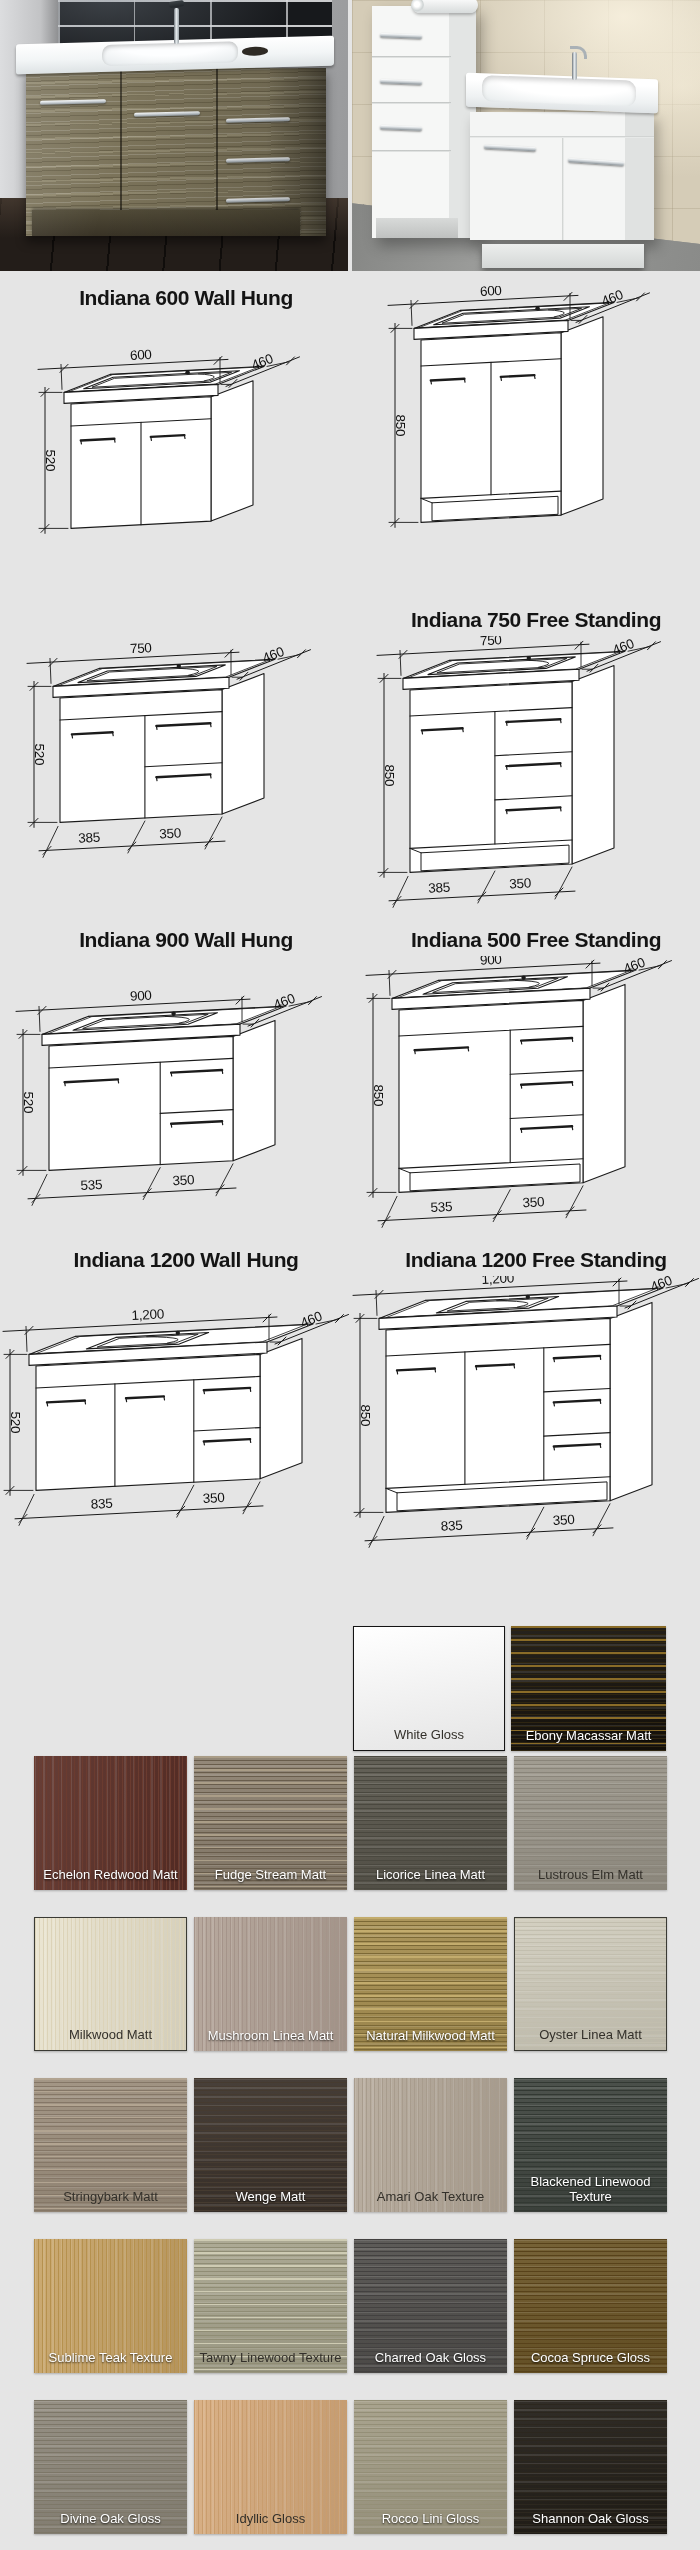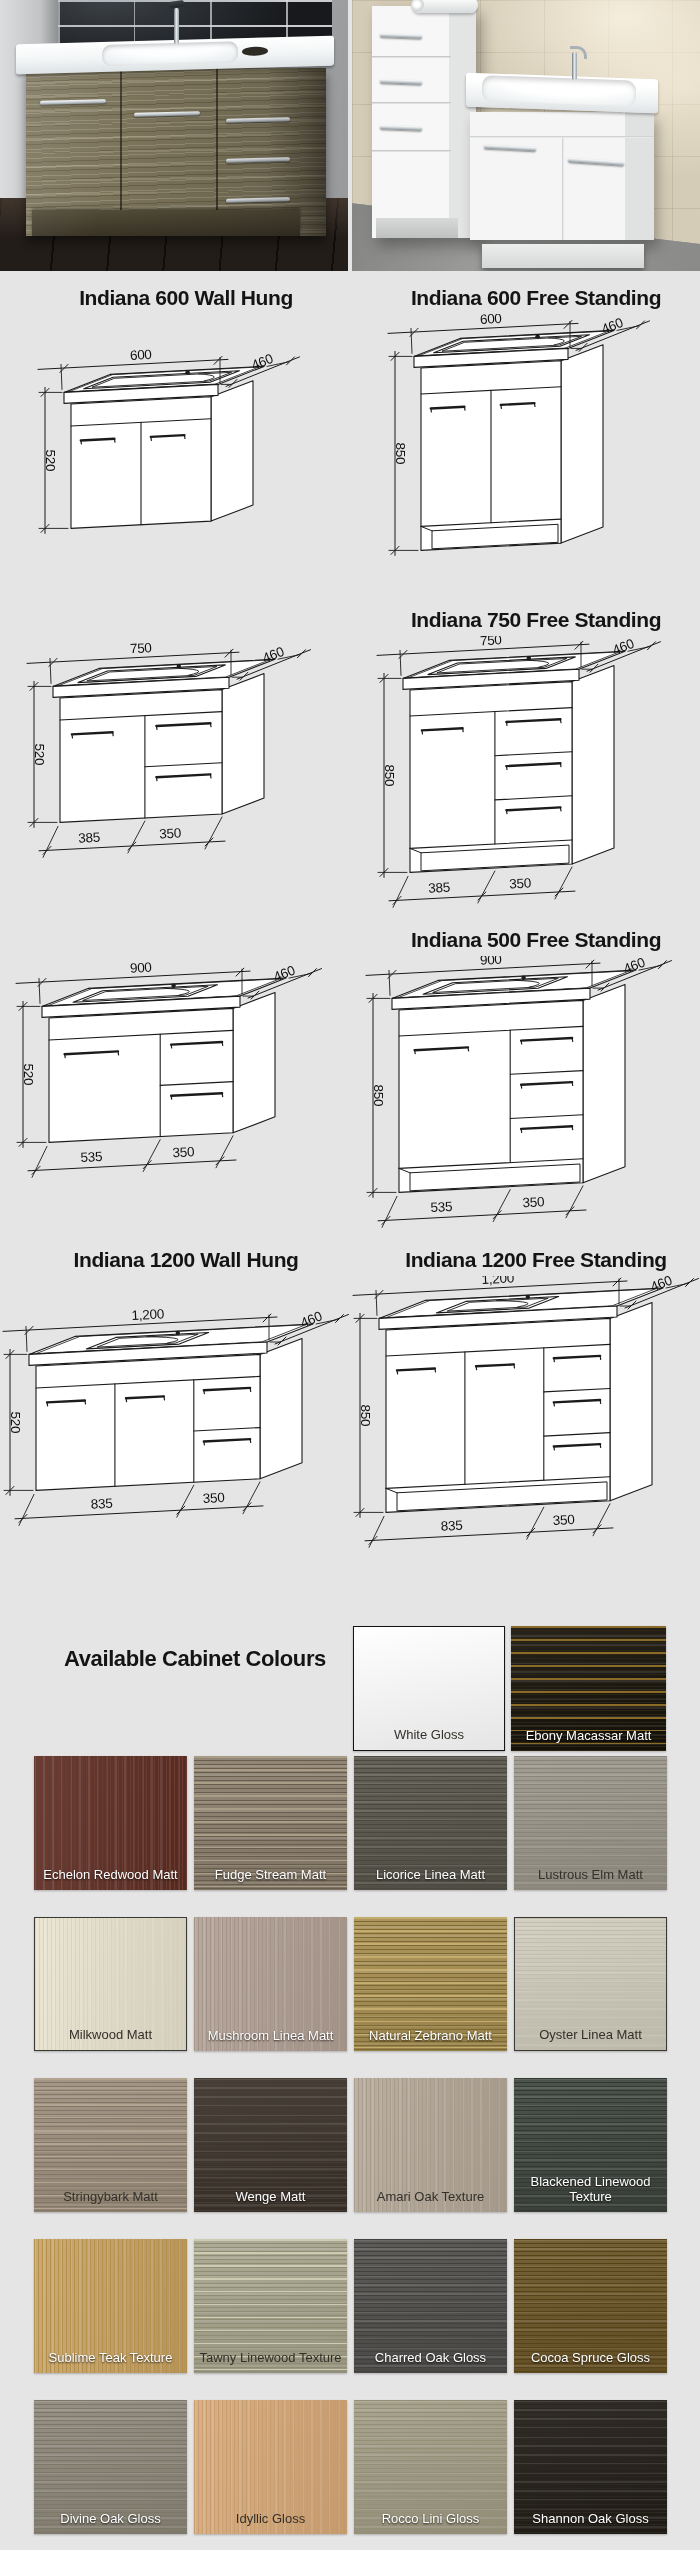--- a/index.html
+++ b/index.html
@@ -209,21 +209,20 @@
             <line x1="45.0" y1="73.4" x2="45.0" y2="219.4" stroke="#1b1b1b" stroke-width="1" stroke-linecap="round"></line>
             <line x1="41.0" y1="82.4" x2="49.0" y2="74.4" stroke="#1b1b1b" stroke-width="1" stroke-linecap="round"></line>
             <line x1="41.0" y1="218.4" x2="49.0" y2="210.4" stroke="#1b1b1b" stroke-width="1" stroke-linecap="round"></line>
             <line x1="62.0" y1="78.4" x2="39.0" y2="78.4" stroke="#1b1b1b" stroke-width="0.9" stroke-linecap="round"></line>
             <line x1="68.0" y1="214.4" x2="39.0" y2="214.4" stroke="#1b1b1b" stroke-width="0.9" stroke-linecap="round"></line>
             <text x="46.0" y="146.4" font-size="13.5" text-anchor="middle" transform="rotate(90 46.0 146.4)">520</text>
           </svg>
         </div>
     </div>
     <div class="spec-cell right">
-      <div class="spec-title">Indiana 600 Free Standing</div>
       <div class="drawing">
           <svg width="350" height="286" viewBox="0 0 350 286" xmlns="http://www.w3.org/2000/svg">
             <polygon points="211.0,46.7 253.0,30.7 253.0,213.1 211.0,229.1" fill="#ffffff" stroke="#1b1b1b" stroke-width="1.1" stroke-linejoin="round"></polygon>
             <polygon points="71.0,54.0 211.0,46.7 211.0,229.1 71.0,236.4" fill="#ffffff" stroke="#1b1b1b" stroke-width="1.1" stroke-linejoin="round"></polygon>
             <polygon points="64.0,42.4 218.0,34.4 264.0,16.4 110.0,24.4" fill="#ffffff" stroke="#1b1b1b" stroke-width="1.1" stroke-linejoin="round"></polygon>
             <polygon points="69.0,41.7 215.3,34.1 259.0,17.0 112.7,24.6" fill="none" stroke="#1b1b1b" stroke-width="0.8" stroke-linejoin="round"></polygon>
             <polygon points="64.0,42.4 218.0,34.4 218.0,45.4 64.0,53.4" fill="#ffffff" stroke="#1b1b1b" stroke-width="1.1" stroke-linejoin="round"></polygon>
             <polygon points="83.7,38.8 210.0,32.3 239.4,20.8 113.1,27.3" fill="#ffffff" stroke="#1b1b1b" stroke-width="1.1" stroke-linejoin="round"></polygon>
             <polygon points="92.0,37.2 209.0,31.1 231.6,22.3 114.5,28.3" fill="none" stroke="#1b1b1b" stroke-width="0.9" stroke-linejoin="round"></polygon>
             <path d="M 203.8 31.0 Q 227.3 25.8 198.1 23.8" fill="none" stroke="#1b1b1b" stroke-width="0.9"></path>
@@ -376,20 +375,21 @@
             <line x1="222.0" y1="231.0" x2="205.0" y2="263.0" stroke="#1b1b1b" stroke-width="0.9" stroke-linecap="round"></line>
             <text x="89.4" y="256.2" font-size="13.5" text-anchor="middle" transform="rotate(-3.0 89.4 256.2)">385</text>
             <text x="170.4" y="252.0" font-size="13.5" text-anchor="middle" transform="rotate(-3.0 170.4 252.0)">350</text>
           </svg>
         </div>
     </div>
   </div>
 
   <div class="spec-row" style="top:926px">
     <div class="spec-cell">
+      <div class="spec-title">Indiana 900 Wall Hung</div>
       <div class="drawing">
           <svg width="350" height="286" viewBox="0 0 350 286" xmlns="http://www.w3.org/2000/svg">
             <polygon points="233.0,80.4 275.0,64.4 275.0,188.8 233.0,204.8" fill="#ffffff" stroke="#1b1b1b" stroke-width="1.1" stroke-linejoin="round"></polygon>
             <polygon points="49.0,90.0 233.0,80.4 233.0,204.8 49.0,214.4" fill="#ffffff" stroke="#1b1b1b" stroke-width="1.1" stroke-linejoin="round"></polygon>
             <polygon points="42.0,78.4 240.0,68.1 286.0,50.1 88.0,60.4" fill="#ffffff" stroke="#1b1b1b" stroke-width="1.1" stroke-linejoin="round"></polygon>
             <polygon points="48.1,77.7 236.2,67.9 279.9,50.8 91.8,60.6" fill="none" stroke="#1b1b1b" stroke-width="0.8" stroke-linejoin="round"></polygon>
             <polygon points="42.0,78.4 240.0,68.1 240.0,79.1 42.0,89.4" fill="#ffffff" stroke="#1b1b1b" stroke-width="1.1" stroke-linejoin="round"></polygon>
             <polygon points="73.1,74.2 188.0,68.3 217.4,56.8 102.6,62.7" fill="#ffffff" stroke="#1b1b1b" stroke-width="1.1" stroke-linejoin="round"></polygon>
             <polygon points="82.7,72.5 185.7,67.1 208.2,58.3 105.3,63.7" fill="none" stroke="#1b1b1b" stroke-width="0.9" stroke-linejoin="round"></polygon>
             <path d="M 178.7 67.2 Q 205.5 61.7 165.1 60.4" fill="none" stroke="#1b1b1b" stroke-width="0.9"></path>
@@ -621,21 +621,20 @@
             <line x1="34.0" y1="240.4" x2="19.0" y2="271.4" stroke="#1b1b1b" stroke-width="0.9" stroke-linecap="round"></line>
             <line x1="193.8" y1="231.2" x2="176.8" y2="263.2" stroke="#1b1b1b" stroke-width="0.9" stroke-linecap="round"></line>
             <line x1="260.0" y1="227.8" x2="243.0" y2="259.8" stroke="#1b1b1b" stroke-width="0.9" stroke-linecap="round"></line>
             <text x="101.9" y="254.3" font-size="13.5" text-anchor="middle" transform="rotate(-3.0 101.9 254.3)">835</text>
             <text x="213.9" y="248.5" font-size="13.5" text-anchor="middle" transform="rotate(-3.0 213.9 248.5)">350</text>
           </svg>
         </div>
     </div>
   </div>
 
-  <div class="colours-heading">Available Cabinet Colours</div>
   <div class="featured">
       <div class="swatch" style="background-color: rgb(255, 255, 255); background-image: linear-gradient(170deg, rgba(255, 255, 255, 0.08), rgba(0, 0, 0, 0.1)); border: 1.5px solid rgb(20, 20, 20);">
         <div class="swatch-label dark">White Gloss</div>
       </div>
       <div class="swatch" style="background-color: rgb(20, 16, 10); background-image: repeating-linear-gradient(rgb(138, 108, 40) 0px, rgb(138, 108, 40) 1.5px, rgba(0, 0, 0, 0) 1.5px, rgba(0, 0, 0, 0) 13px), repeating-linear-gradient(rgb(46, 37, 17) 0px, rgb(46, 37, 17) 1px, rgba(0, 0, 0, 0) 1px, rgba(0, 0, 0, 0) 4px), repeating-linear-gradient(rgba(255, 255, 255, 0.1) 0px, rgba(255, 255, 255, 0.1) 2px, rgba(0, 0, 0, 0) 2px, rgba(0, 0, 0, 0) 9px), linear-gradient(170deg, rgba(255, 255, 255, 0.08), rgba(0, 0, 0, 0.1));">
         <div class="swatch-label light">Ebony Macassar Matt</div>
       </div>
     </div>
   <div class="colour-grid">
       <div class="swatch" style="background-color: rgb(90, 46, 38); background-image: repeating-linear-gradient(to right, rgb(107, 59, 47) 0px, rgb(107, 59, 47) 1px, rgba(0, 0, 0, 0) 1px, rgba(0, 0, 0, 0) 4px), repeating-linear-gradient(to right, rgba(255, 255, 255, 0.1) 0px, rgba(255, 255, 255, 0.1) 2px, rgba(0, 0, 0, 0) 2px, rgba(0, 0, 0, 0) 9px), linear-gradient(100deg, rgba(255, 255, 255, 0.08), rgba(0, 0, 0, 0.1));">
@@ -650,21 +649,21 @@
       <div class="swatch" style="background-color: rgb(154, 149, 137); background-image: repeating-linear-gradient(rgb(138, 133, 122) 0px, rgb(138, 133, 122) 1px, rgba(0, 0, 0, 0) 1px, rgba(0, 0, 0, 0) 4px), repeating-linear-gradient(rgba(255, 255, 255, 0.1) 0px, rgba(255, 255, 255, 0.1) 2px, rgba(0, 0, 0, 0) 2px, rgba(0, 0, 0, 0) 9px), linear-gradient(170deg, rgba(255, 255, 255, 0.08), rgba(0, 0, 0, 0.1));">
         <div class="swatch-label dark">Lustrous Elm Matt</div>
       </div>
       <div class="swatch" style="background-color: rgb(234, 228, 207); background-image: repeating-linear-gradient(to right, rgb(220, 211, 184) 0px, rgb(220, 211, 184) 1px, rgba(0, 0, 0, 0) 1px, rgba(0, 0, 0, 0) 4px), repeating-linear-gradient(to right, rgba(255, 255, 255, 0.1) 0px, rgba(255, 255, 255, 0.1) 2px, rgba(0, 0, 0, 0) 2px, rgba(0, 0, 0, 0) 9px), linear-gradient(100deg, rgba(255, 255, 255, 0.08), rgba(0, 0, 0, 0.1)); border: 1px solid rgb(58, 58, 52);">
         <div class="swatch-label dark">Milkwood Matt</div>
       </div>
       <div class="swatch" style="background-color: rgb(178, 162, 150); background-image: repeating-linear-gradient(to right, rgb(165, 148, 138) 0px, rgb(165, 148, 138) 1px, rgba(0, 0, 0, 0) 1px, rgba(0, 0, 0, 0) 4px), repeating-linear-gradient(to right, rgba(255, 255, 255, 0.1) 0px, rgba(255, 255, 255, 0.1) 2px, rgba(0, 0, 0, 0) 2px, rgba(0, 0, 0, 0) 9px), linear-gradient(100deg, rgba(255, 255, 255, 0.08), rgba(0, 0, 0, 0.1));">
         <div class="swatch-label light">Mushroom Linea Matt</div>
       </div>
       <div class="swatch" style="background-color: rgb(167, 143, 80); background-image: repeating-linear-gradient(rgb(195, 172, 109) 0px, rgb(195, 172, 109) 1.5px, rgba(0, 0, 0, 0) 1.5px, rgba(0, 0, 0, 0) 13px), repeating-linear-gradient(rgb(124, 105, 54) 0px, rgb(124, 105, 54) 1px, rgba(0, 0, 0, 0) 1px, rgba(0, 0, 0, 0) 4px), repeating-linear-gradient(rgba(255, 255, 255, 0.1) 0px, rgba(255, 255, 255, 0.1) 2px, rgba(0, 0, 0, 0) 2px, rgba(0, 0, 0, 0) 9px), linear-gradient(170deg, rgba(255, 255, 255, 0.08), rgba(0, 0, 0, 0.1));">
-        <div class="swatch-label light">Natural Zebrano Matt</div>
+        <div class="swatch-label light">Natural Milkwood Matt</div>
       </div>
       <div class="swatch" style="background-color: rgb(208, 204, 188); background-image: repeating-linear-gradient(rgb(194, 190, 174) 0px, rgb(194, 190, 174) 1px, rgba(0, 0, 0, 0) 1px, rgba(0, 0, 0, 0) 4px), repeating-linear-gradient(rgba(255, 255, 255, 0.1) 0px, rgba(255, 255, 255, 0.1) 2px, rgba(0, 0, 0, 0) 2px, rgba(0, 0, 0, 0) 9px), linear-gradient(170deg, rgba(255, 255, 255, 0.08), rgba(0, 0, 0, 0.1)); border: 1px solid rgb(58, 58, 52);">
         <div class="swatch-label dark">Oyster Linea Matt</div>
       </div>
       <div class="swatch" style="background-color: rgb(156, 142, 124); background-image: repeating-linear-gradient(rgb(178, 164, 145) 0px, rgb(178, 164, 145) 1.5px, rgba(0, 0, 0, 0) 1.5px, rgba(0, 0, 0, 0) 13px), repeating-linear-gradient(rgb(133, 119, 103) 0px, rgb(133, 119, 103) 1px, rgba(0, 0, 0, 0) 1px, rgba(0, 0, 0, 0) 4px), repeating-linear-gradient(rgba(255, 255, 255, 0.1) 0px, rgba(255, 255, 255, 0.1) 2px, rgba(0, 0, 0, 0) 2px, rgba(0, 0, 0, 0) 9px), linear-gradient(170deg, rgba(255, 255, 255, 0.08), rgba(0, 0, 0, 0.1));">
         <div class="swatch-label dark">Stringybark Matt</div>
       </div>
       <div class="swatch" style="background-color: rgb(57, 48, 41); background-image: repeating-linear-gradient(rgb(70, 59, 48) 0px, rgb(70, 59, 48) 1px, rgba(0, 0, 0, 0) 1px, rgba(0, 0, 0, 0) 4px), repeating-linear-gradient(rgba(255, 255, 255, 0.1) 0px, rgba(255, 255, 255, 0.1) 2px, rgba(0, 0, 0, 0) 2px, rgba(0, 0, 0, 0) 9px), linear-gradient(170deg, rgba(255, 255, 255, 0.08), rgba(0, 0, 0, 0.1));">
         <div class="swatch-label light">Wenge Matt</div>
       </div>

